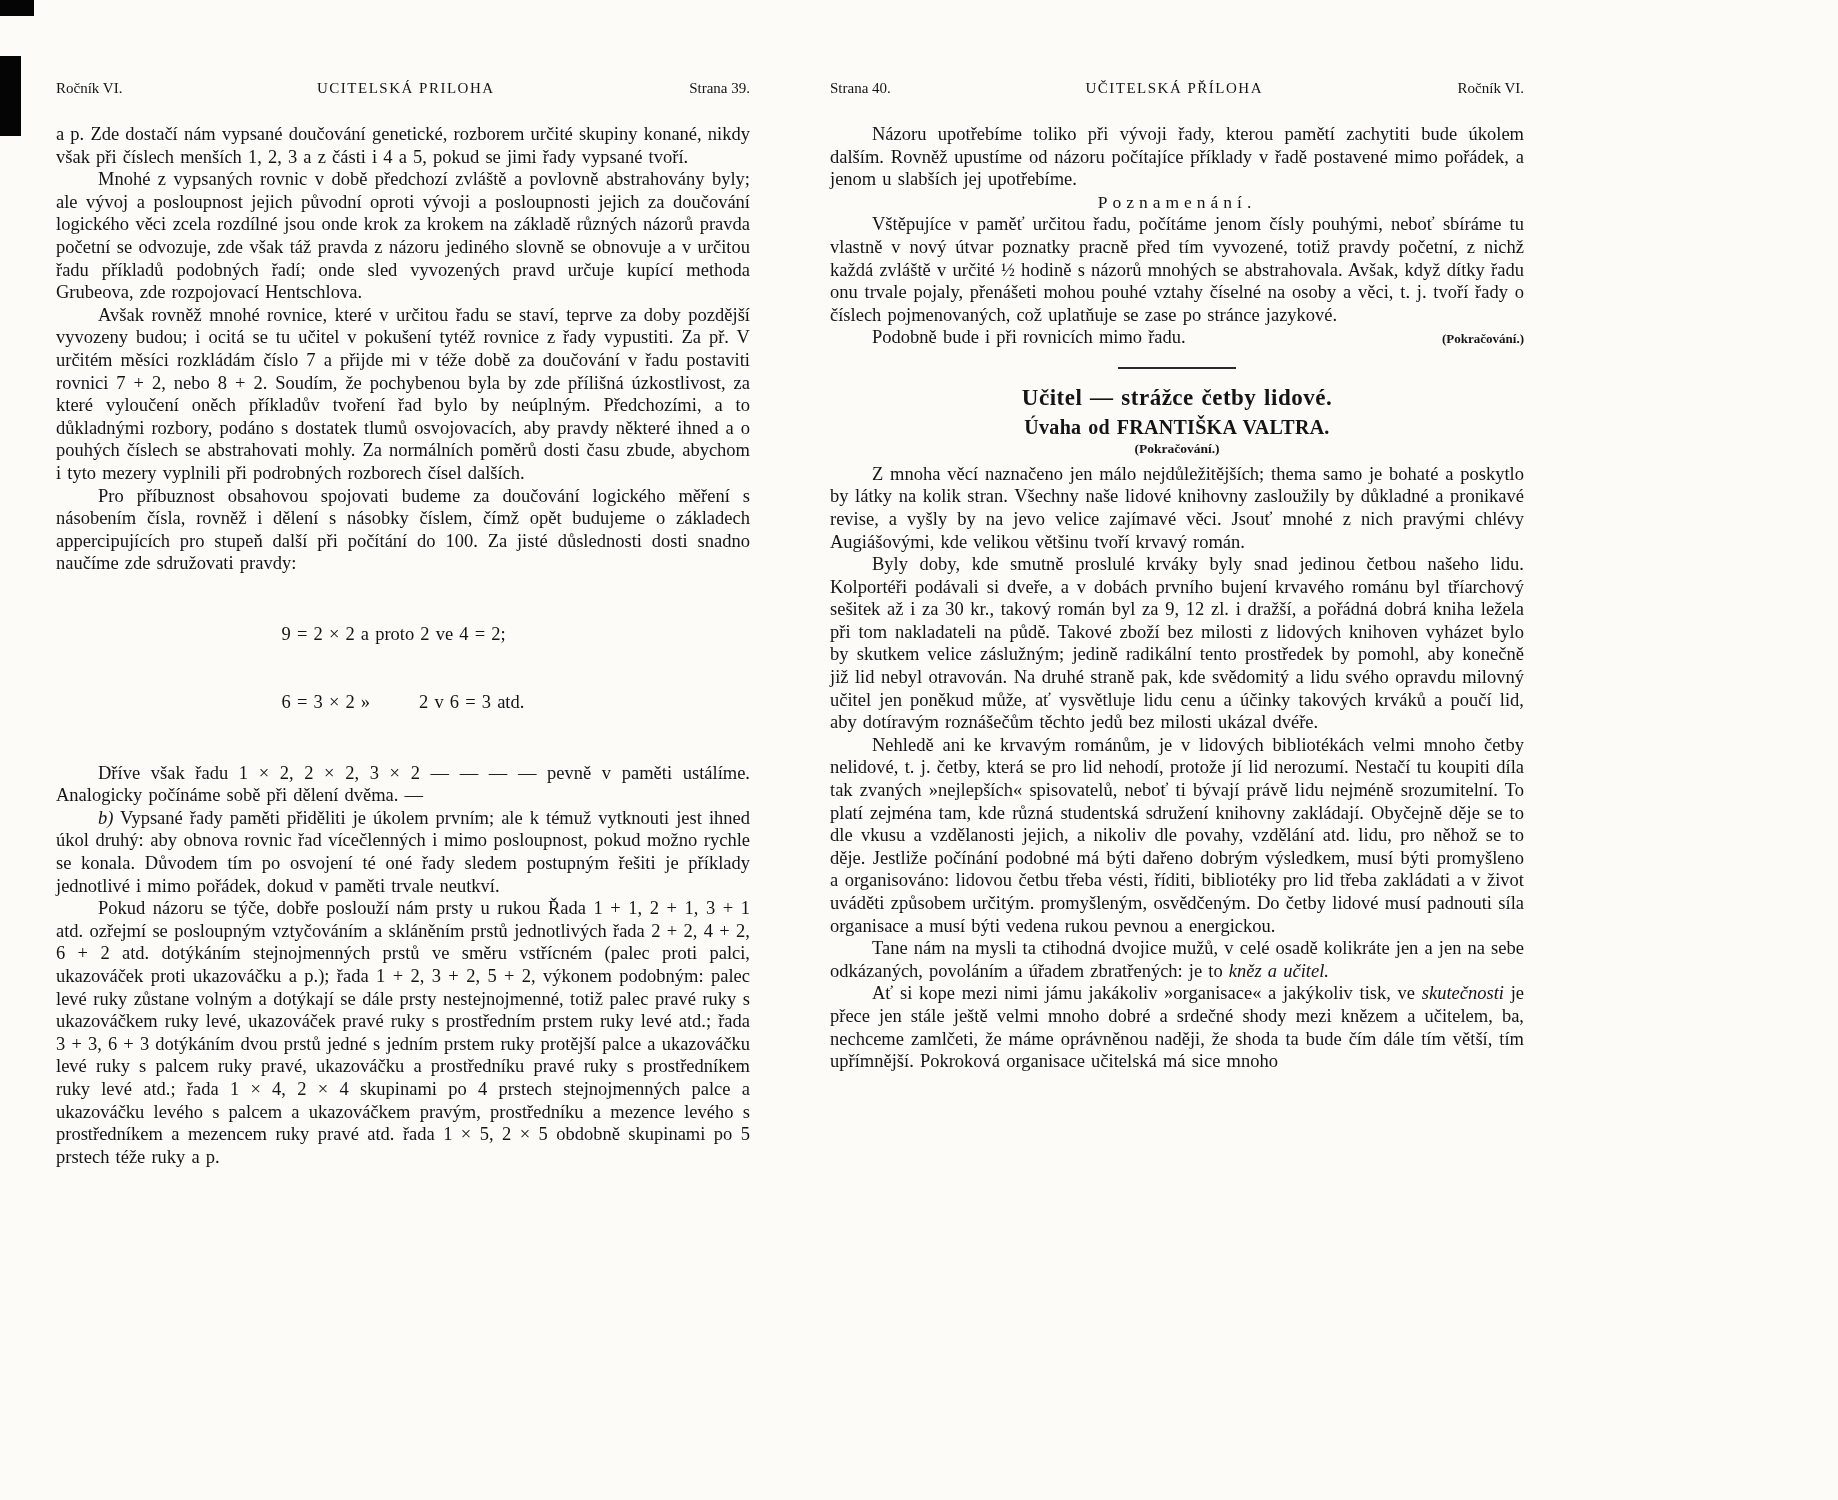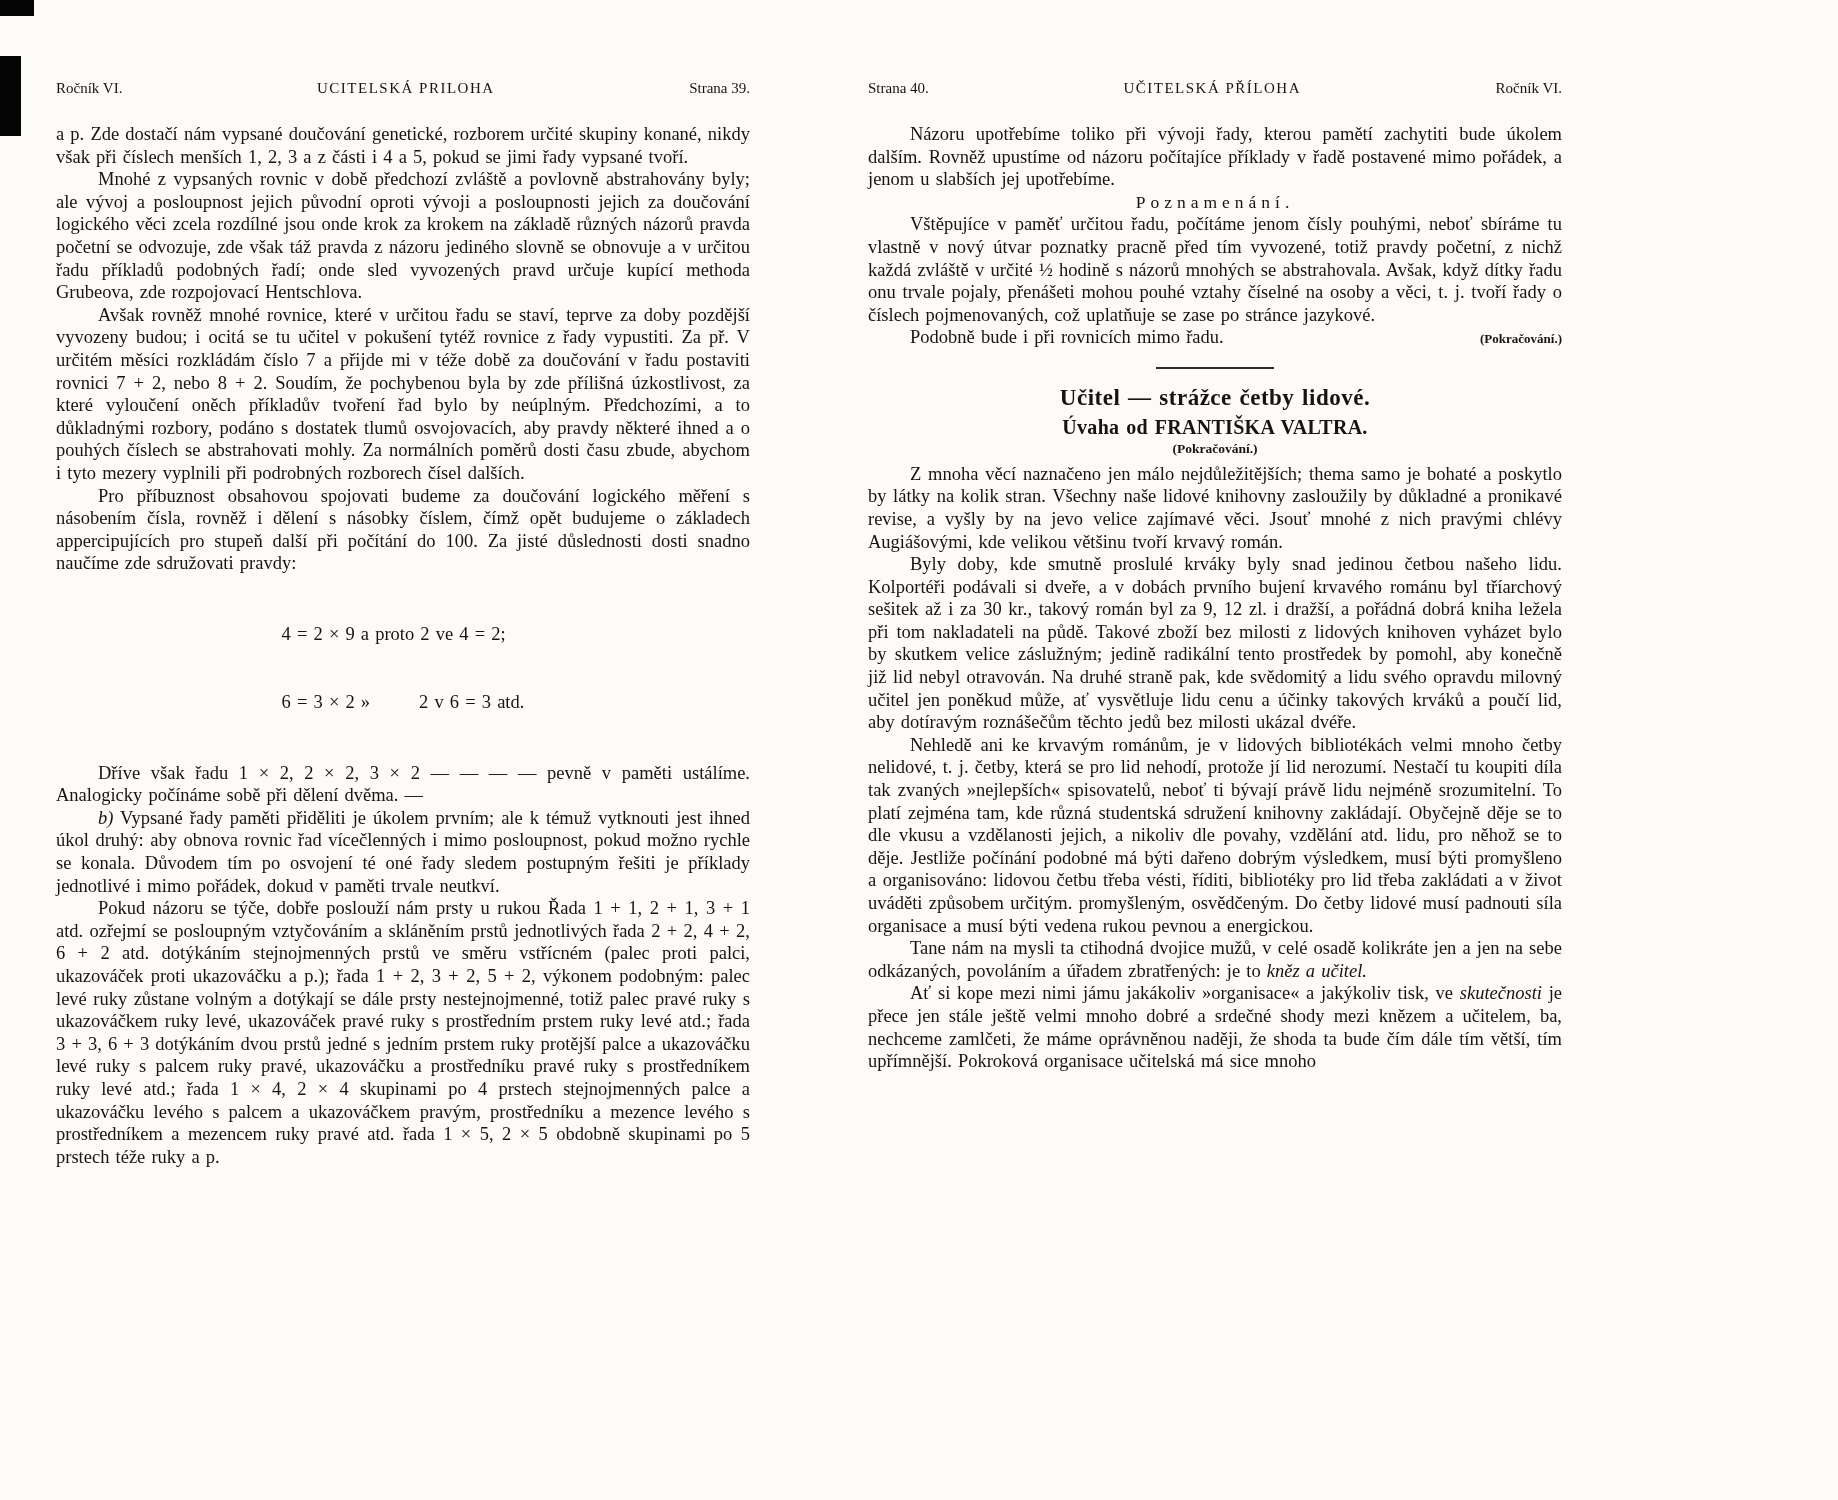--- a/index.html
+++ b/index.html
@@ -12,21 +12,21 @@
     font-family: "Liberation Serif", "DejaVu Serif", serif;
     color: #161412;
     overflow: hidden;
   }
   .artifact { position: absolute; background: #050505; }
   .artifact-corner { left: 0; top: 0; width: 34px; height: 16px; }
   .artifact-bar { left: 0; top: 56px; width: 21px; height: 80px; }
 
   .page { position: absolute; top: 80px; width: 694px; }
   .page-left  { left: 56px; }
-  .page-right { left: 868px; }
+  .page-right { left: 830px; }
 
   .page-header {
     display: flex;
     justify-content: space-between;
     align-items: baseline;
     font-size: 15px;
     margin-bottom: 26px;
   }
   .page-header .hc { letter-spacing: 1.5px; }
 
@@ -101,21 +101,21 @@
     </header>
 
     <div class="page-body">
       <p class="noindent">a p. Zde dostačí nám vypsané doučování genetické, rozborem určité skupiny konané, nikdy však při číslech menších 1, 2, 3 a z části i 4 a 5, pokud se jimi řady vypsané tvoří.</p>
       <p class="para">Mnohé z vypsaných rovnic v době předchozí zvláště a povlovně abstrahovány byly; ale vývoj a posloupnost jejich původní oproti vývoji a posloupnosti jejich za doučování logického věci zcela rozdílné jsou onde krok za krokem na základě různých názorů pravda početní se odvozuje, zde však táž pravda z názoru jediného slovně se obnovuje a v určitou řadu příkladů podobných řadí; onde sled vyvozených pravd určuje kupící methoda Grubeova, zde rozpojovací Hentschlova.</p>
       <p class="para">Avšak rovněž mnohé rovnice, které v určitou řadu se staví, teprve za doby pozdější vyvozeny budou; i ocitá se tu učitel v pokušení tytéž rovnice z řady vypustiti. Za př. V určitém měsíci rozkládám číslo 7 a přijde mi v téže době za doučování v řadu postaviti rovnici 7 + 2, nebo 8 + 2. Soudím, že pochybenou byla by zde přílišná úzkostlivost, za které vyloučení oněch příkladův tvoření řad bylo by neúplným. Předchozími, a to důkladnými rozbory, podáno s dostatek tlumů osvojovacích, aby pravdy některé ihned a o pouhých číslech se abstrahovati mohly. Za normálních poměrů dosti času zbude, abychom i tyto mezery vyplnili při podrobných rozborech čísel dalších.</p>
       <p class="para">Pro příbuznost obsahovou spojovati budeme za doučování logického měření s násobením čísla, rovněž i dělení s násobky číslem, čímž opět budujeme o základech appercipujících pro stupeň další při počítání do 100. Za jisté důslednosti dosti snadno naučíme zde sdružovati pravdy:</p>
 
       <div class="math-block">
         <div class="math-inner">
-          <div>4 = 2 × 9 a proto 2 ve 4 = 2;</div>
+          <div>9 = 2 × 2 a proto 2 ve 4 = 2;</div>
           <div>6 = 3 × 2 »        2 v 6 = 3 atd.</div>
         </div>
       </div>
 
       <p class="para">Dříve však řadu 1 × 2, 2 × 2, 3 × 2 — — — — pevně v paměti ustálíme. Analogicky počínáme sobě při dělení dvěma. —</p>
       <p class="para"><i>b)</i><span> Vypsané řady paměti přiděliti je úkolem prvním; ale k témuž vytknouti jest ihned úkol druhý: aby obnova rovnic řad vícečlenných i mimo posloupnost, pokud možno rychle se konala. Důvodem tím po osvojení té oné řady sledem postupným řešiti je příklady jednotlivé i mimo pořádek, dokud v paměti trvale neutkví.</span></p>
       <p class="para">Pokud názoru se týče, dobře poslouží nám prsty u rukou Řada 1 + 1, 2 + 1, 3 + 1 atd. ozřejmí se posloupným vztyčováním a skláněním prstů jednotlivých řada 2 + 2, 4 + 2, 6 + 2 atd. dotýkáním stejnojmenných prstů ve směru vstřícném (palec proti palci, ukazováček proti ukazováčku a p.); řada 1 + 2, 3 + 2, 5 + 2, výkonem podobným: palec levé ruky zůstane volným a dotýkají se dále prsty nestejnojmenné, totiž palec pravé ruky s ukazováčkem ruky levé, ukazováček pravé ruky s prostředním prstem ruky levé atd.; řada 3 + 3, 6 + 3 dotýkáním dvou prstů jedné s jedním prstem ruky protější palce a ukazováčku levé ruky s palcem ruky pravé, ukazováčku a prostředníku pravé ruky s prostředníkem ruky levé atd.; řada 1 × 4, 2 × 4 skupinami po 4 prstech stejnojmenných palce a ukazováčku levého s palcem a ukazováčkem pravým, prostředníku a mezence levého s prostředníkem a mezencem ruky pravé atd. řada 1 × 5, 2 × 5 obdobně skupinami po 5 prstech téže ruky a p.</p>
     </div>
   </section>
 

